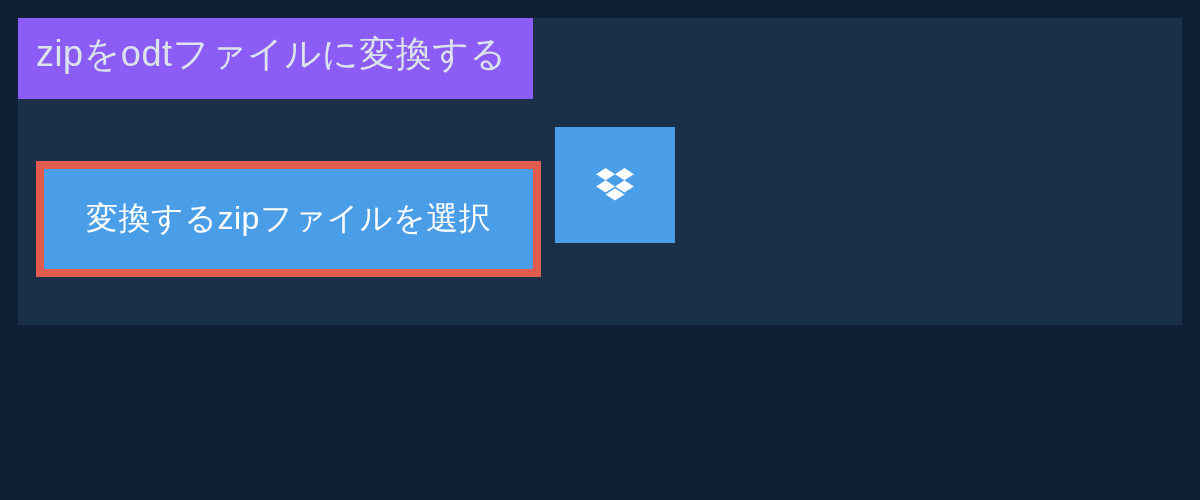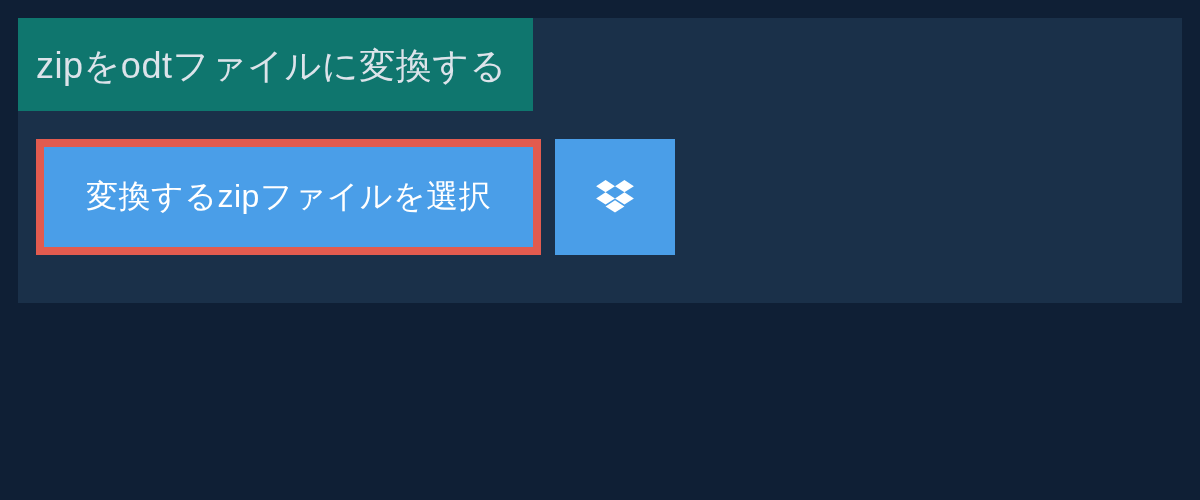--- a/index.html
+++ b/index.html
@@ -13,23 +13,23 @@
       height: 500px;
       font-family: -apple-system, BlinkMacSystemFont, "Segoe UI", "Helvetica Neue", "Hiragino Sans", "Meiryo", sans-serif;
       overflow: hidden;
     }
     .panel {
       background-color: #1a3049;
       margin: 18px 18px 0 18px;
       padding: 0 0 48px 0;
     }
     .title-wrapper {
-      background-color: #0f766e;
+      background-color: #8b5cf6;
       display: inline-block;
-      padding: 24px 26px 20px 18px;
+      padding: 12px 26px 20px 18px;
     }
     .title {
       color: #dce3ea;
       font-size: 36px;
       font-weight: 400;
       letter-spacing: 0.5px;
     }
     .button-row {
       display: flex;
       gap: 14px;
@@ -40,20 +40,21 @@
       border: 8px solid #e25b4f;
       color: #ffffff;
       font-size: 32px;
       font-weight: 400;
       padding: 28px 42px;
       cursor: pointer;
       display: inline-flex;
       align-items: center;
       justify-content: center;
       letter-spacing: 0.5px;
+      margin-top: 34px;
     }
     .dropbox-button {
       background-color: #4a9ee8;
       width: 120px;
       height: 116px;
       cursor: pointer;
       display: inline-flex;
       align-items: center;
       justify-content: center;
     }

